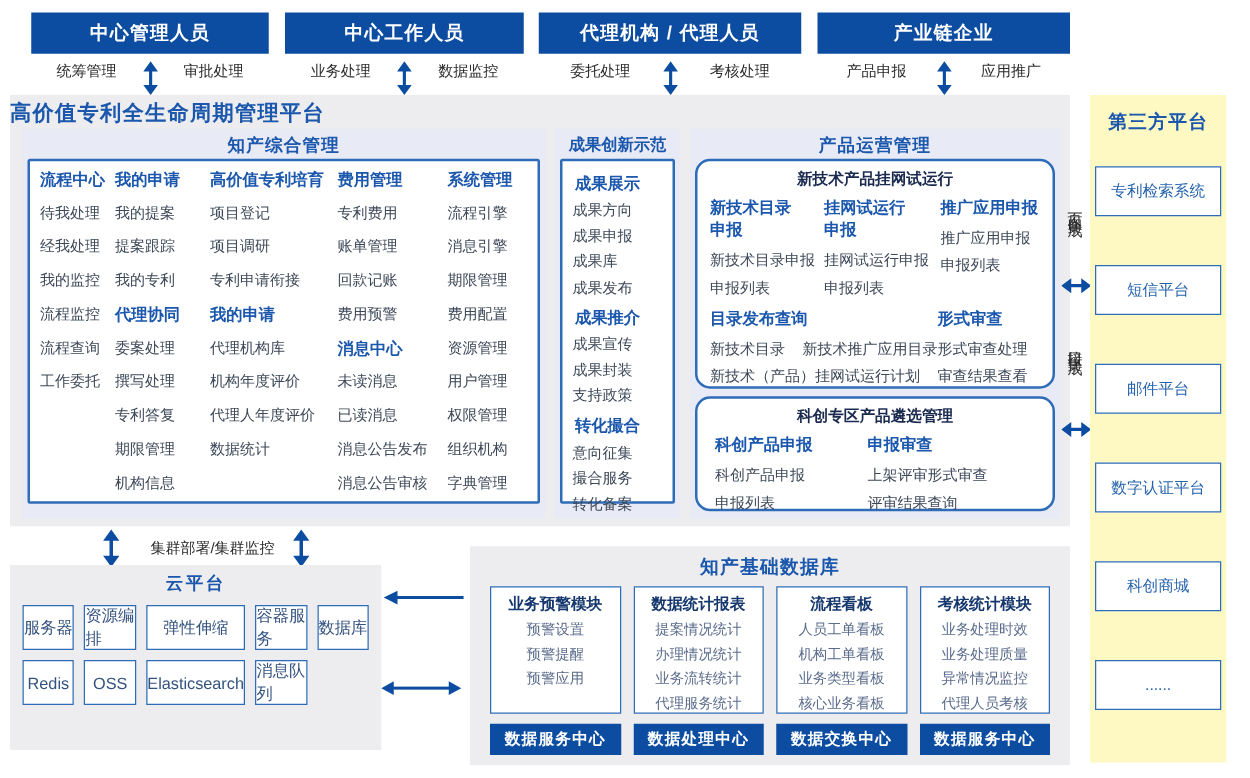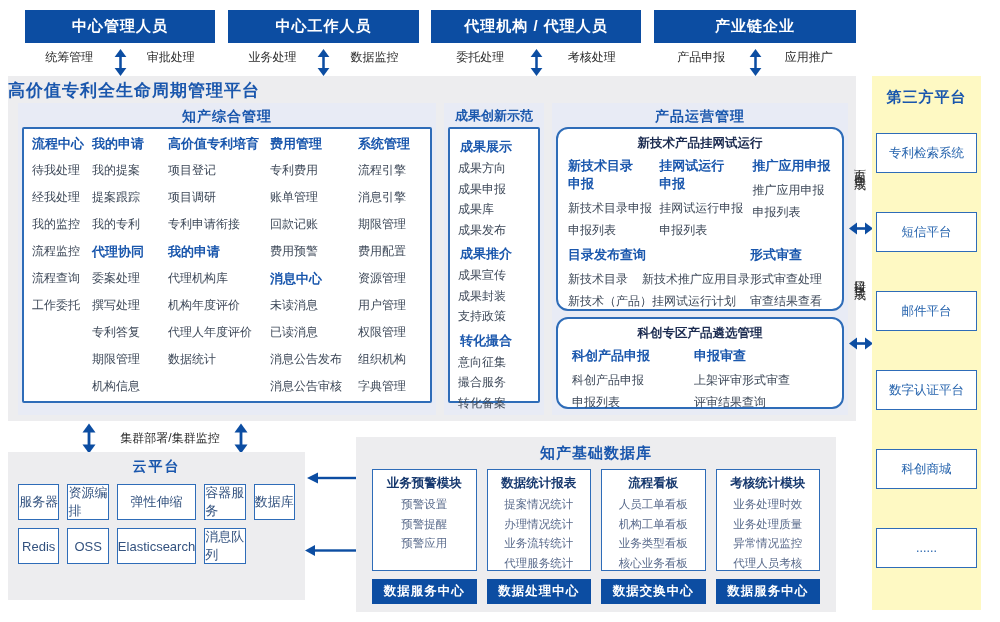--- a/index.html
+++ b/index.html
@@ -66,21 +66,21 @@
     margin-top:6px; letter-spacing:2px; }
   .cloud-grid { list-style:none; display:grid; grid-template-columns:repeat(5,1fr); gap:8px;
     margin:8px 10px 12px; }
   .cloud-grid li { height:36px; background:#fff; border:1.5px solid #2e6cb8; color:#33527f;
     font-size:13px; display:flex; align-items:center; justify-content:center; }
 
   .cluster-label { position:absolute; left:105px; top:430px; width:130px; text-align:center;
     font-size:12px; color:#2b2b2b; }
 
   
-  .data-platform { position:absolute; left:356px; top:437px; width:480px; height:175px; background:#ededef; }
+  .data-platform { position:absolute; left:376px; top:437px; width:480px; height:175px; background:#ededef; }
   .dp-title { text-align:center; font-weight:bold; font-size:15px; color:#1a57ad;
     margin-top:7px; letter-spacing:1px; }
   .dp-modules { position:absolute; left:16px; right:16px; top:32px; display:flex; gap:10px; }
   .module { flex:1; background:#fff; border:1.5px solid #2e6cb8; height:102px;
     text-align:center; padding-top:1px; }
   .module-head { font-size:12.5px; font-weight:bold; color:#16386e; line-height:24px; white-space:nowrap; }
   .module ul { list-style:none; }
   .module-item { font-size:11.5px; color:#5a6b8c; line-height:19.5px; white-space:nowrap; }
   .dp-bars { position:absolute; left:16px; right:16px; top:142px; display:flex; gap:10px; list-style:none; }
   .dp-bars li { flex:1; height:25px; background:#0c4da2; color:#fff; font-weight:bold;

